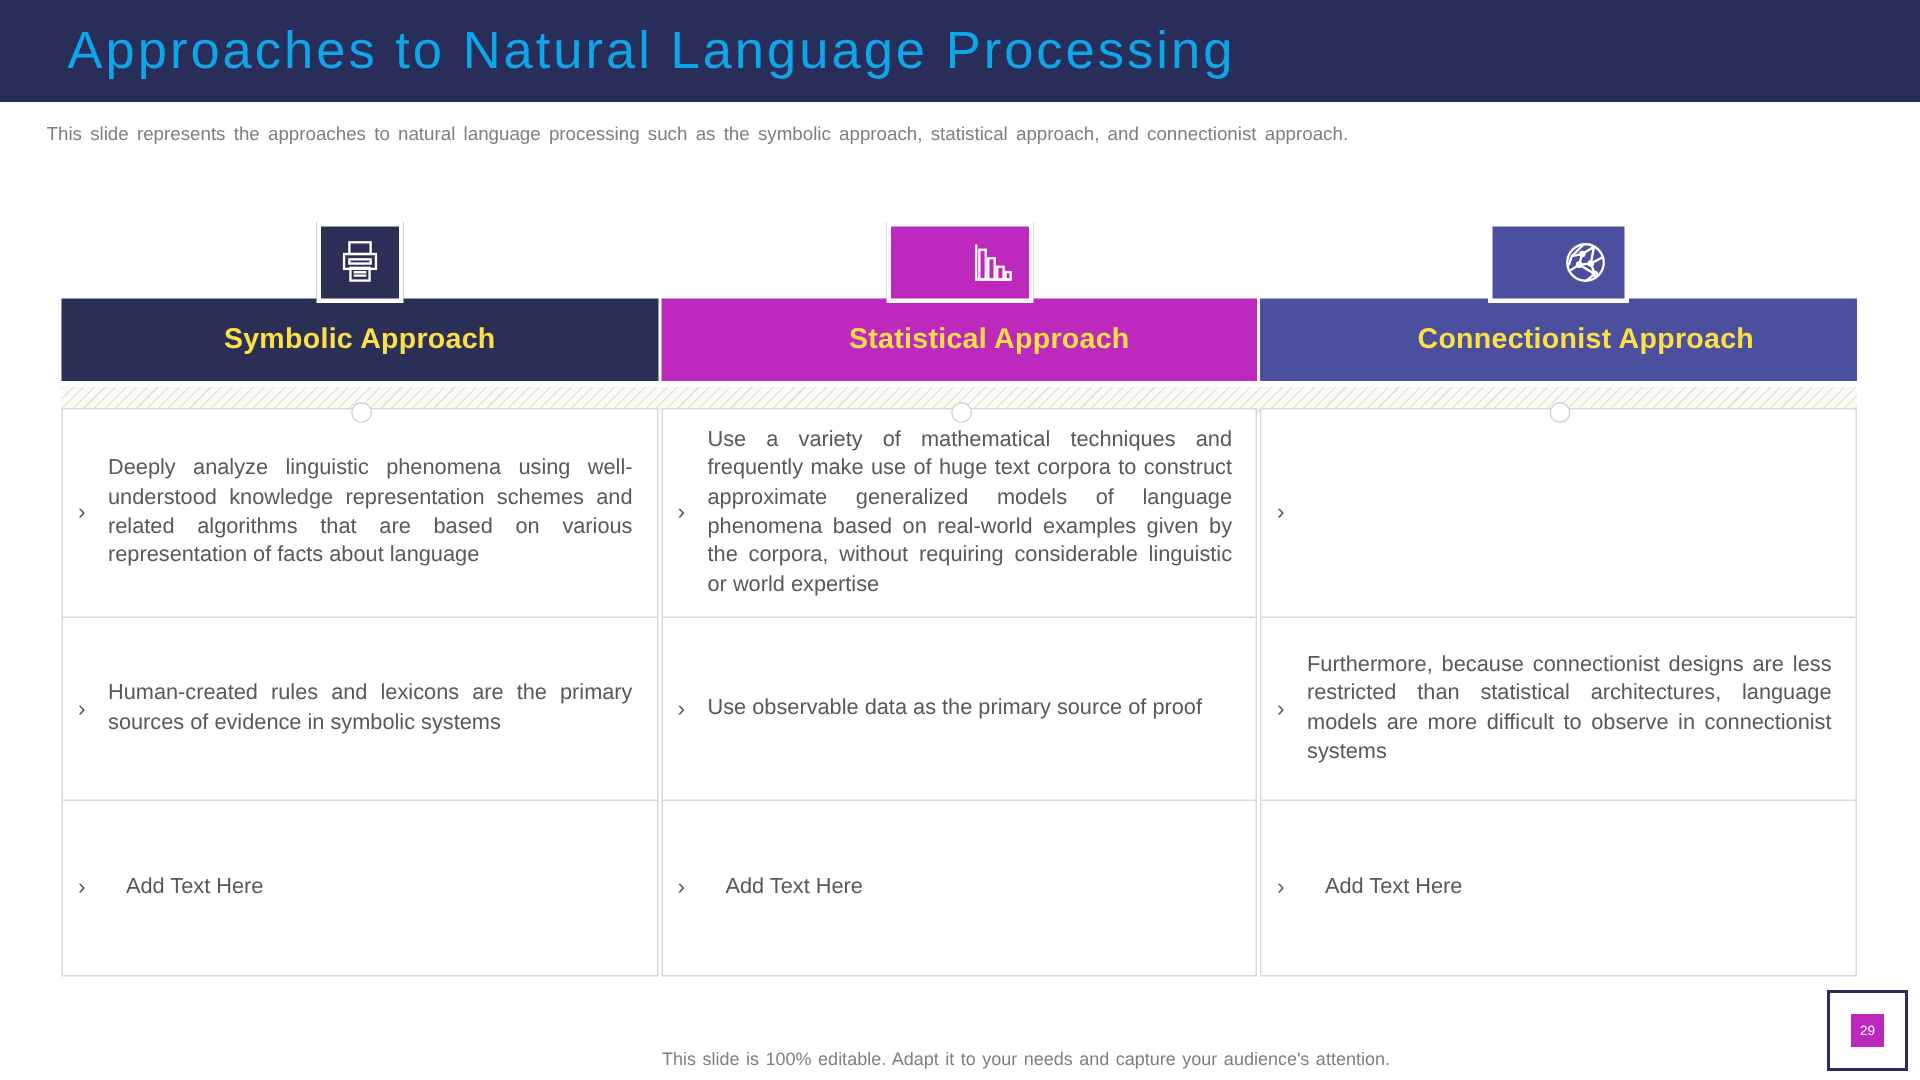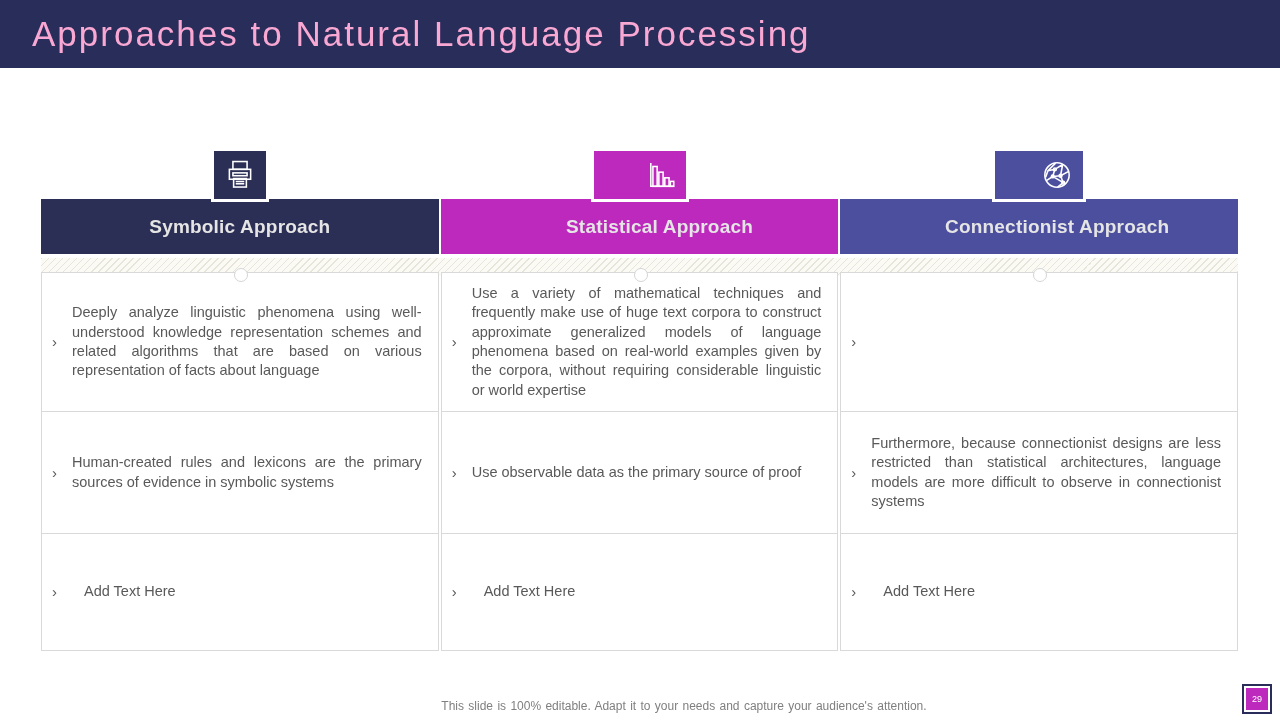--- a/index.html
+++ b/index.html
@@ -2,36 +2,36 @@
 <html><head>
 <meta charset="utf-8">
 <style>
   html,body{margin:0;padding:0;background:#fff;}
   .page{position:relative;width:1280px;height:720px;background:#ffffff;overflow:hidden;
         font-family:"Liberation Sans", sans-serif;}
 
   
   .titlebar{position:absolute;top:0;left:0;width:1280px;height:68px;background:#292d59;
             display:flex;align-items:center;}
-  .titlebar h1{margin:0 0 0 32px;color:#f9a8d4;font-size:35px;font-weight:400;
+  .titlebar h1{margin:0 0 0 45px;color:#0ea5e9;font-size:35px;font-weight:400;
                letter-spacing:2px;white-space:nowrap;}
   .subtitle{position:absolute;top:82px;left:31px;color:#7f7f7f;font-size:12.5px;
             word-spacing:2px;}
 
   
   .table{position:absolute;left:41px;top:148px;width:1197px;height:512px;}
   .hatch{position:absolute;top:110px;left:0;width:1197px;height:18px;
          background:repeating-linear-gradient(135deg,#e7e4d9 0 1px,#fbfaf5 1px 5px);}
   .columns{position:absolute;top:0;left:0;width:1197px;display:flex;gap:2px;}
   .column{flex:1;position:relative;display:flex;flex-direction:column;}
 
   .icon-box{align-self:center;width:52px;height:48px;border:3px solid #ffffff;
             display:flex;align-items:center;justify-content:center;z-index:2;margin-bottom:-3px;}
   .header{height:55px;display:flex;align-items:center;justify-content:center;}
-  .header span{color:#e5e5e5;font-size:19px;font-weight:700;letter-spacing:.2px;}
+  .header span{color:#fde047;font-size:19px;font-weight:700;letter-spacing:.2px;}
 
   .bg-navy{background:#2b2e55;}
   .bg-magenta{background:#bd28bd;padding-left:40px;}
   .bg-purple{background:#4b4f9e;padding-left:36px;}
 
   .circle{position:absolute;top:120px;left:50%;margin-left:-6px;width:12px;height:12px;
           border-radius:50%;background:#ffffff;border:1px solid #d5d5d5;z-index:3;}
 
   .content{margin-top:18px;border:1px solid #d9d9d9;background:#ffffff;
            display:flex;flex-direction:column;box-sizing:border-box;height:379px;}
@@ -40,34 +40,35 @@
   .cell.r2{height:122px;border-bottom:1px solid #d9d9d9;}
   .cell.r3{height:116px;}
   .bullet{width:20px;flex:0 0 20px;color:#595959;font-size:15px;line-height:19.3px;align-self:center;}
   .cell .text{flex:1;color:#595959;font-size:14.5px;line-height:19.3px;text-align:justify;}
   .cell.r3 .text{text-align:left;margin-left:12px;}
 
   
   .footer{position:absolute;bottom:7px;left:0;width:1280px;text-align:center;
           color:#7f7f7f;font-size:12px;word-spacing:1px;padding-left:44px;}
   .badge{position:absolute;right:8px;bottom:6px;width:22px;height:22px;border:2px solid #2a2d59;
-         background:#ffffff;padding:2px;}
+         background:#ffffff;padding:14px;}
   .badge-inner{width:22px;height:22px;background:#bd28bd;color:#ffffff;font-size:9px;
                display:flex;align-items:center;justify-content:center;}
 
   svg.icn{stroke:#ffffff;fill:none;stroke-width:1.1;}
 </style>
 </head>
 <body>
 
 <div class="page">
 
   <div class="titlebar">
     <h1>Approaches to Natural Language Processing</h1>
   </div>
+  <div class="subtitle">This slide represents the approaches to natural language processing such as the symbolic approach, statistical approach, and connectionist approach.</div>
 
   <div class="table">
     <div class="hatch"></div>
     <div class="columns">
 
       <div class="column">
         <div class="icon-box bg-navy">
           <svg class="icn" width="34" height="34" viewBox="0 0 24 24">
             <rect x="7" y="2.5" width="10" height="5.5"></rect>
             <rect x="4.5" y="8" width="15" height="7"></rect>

